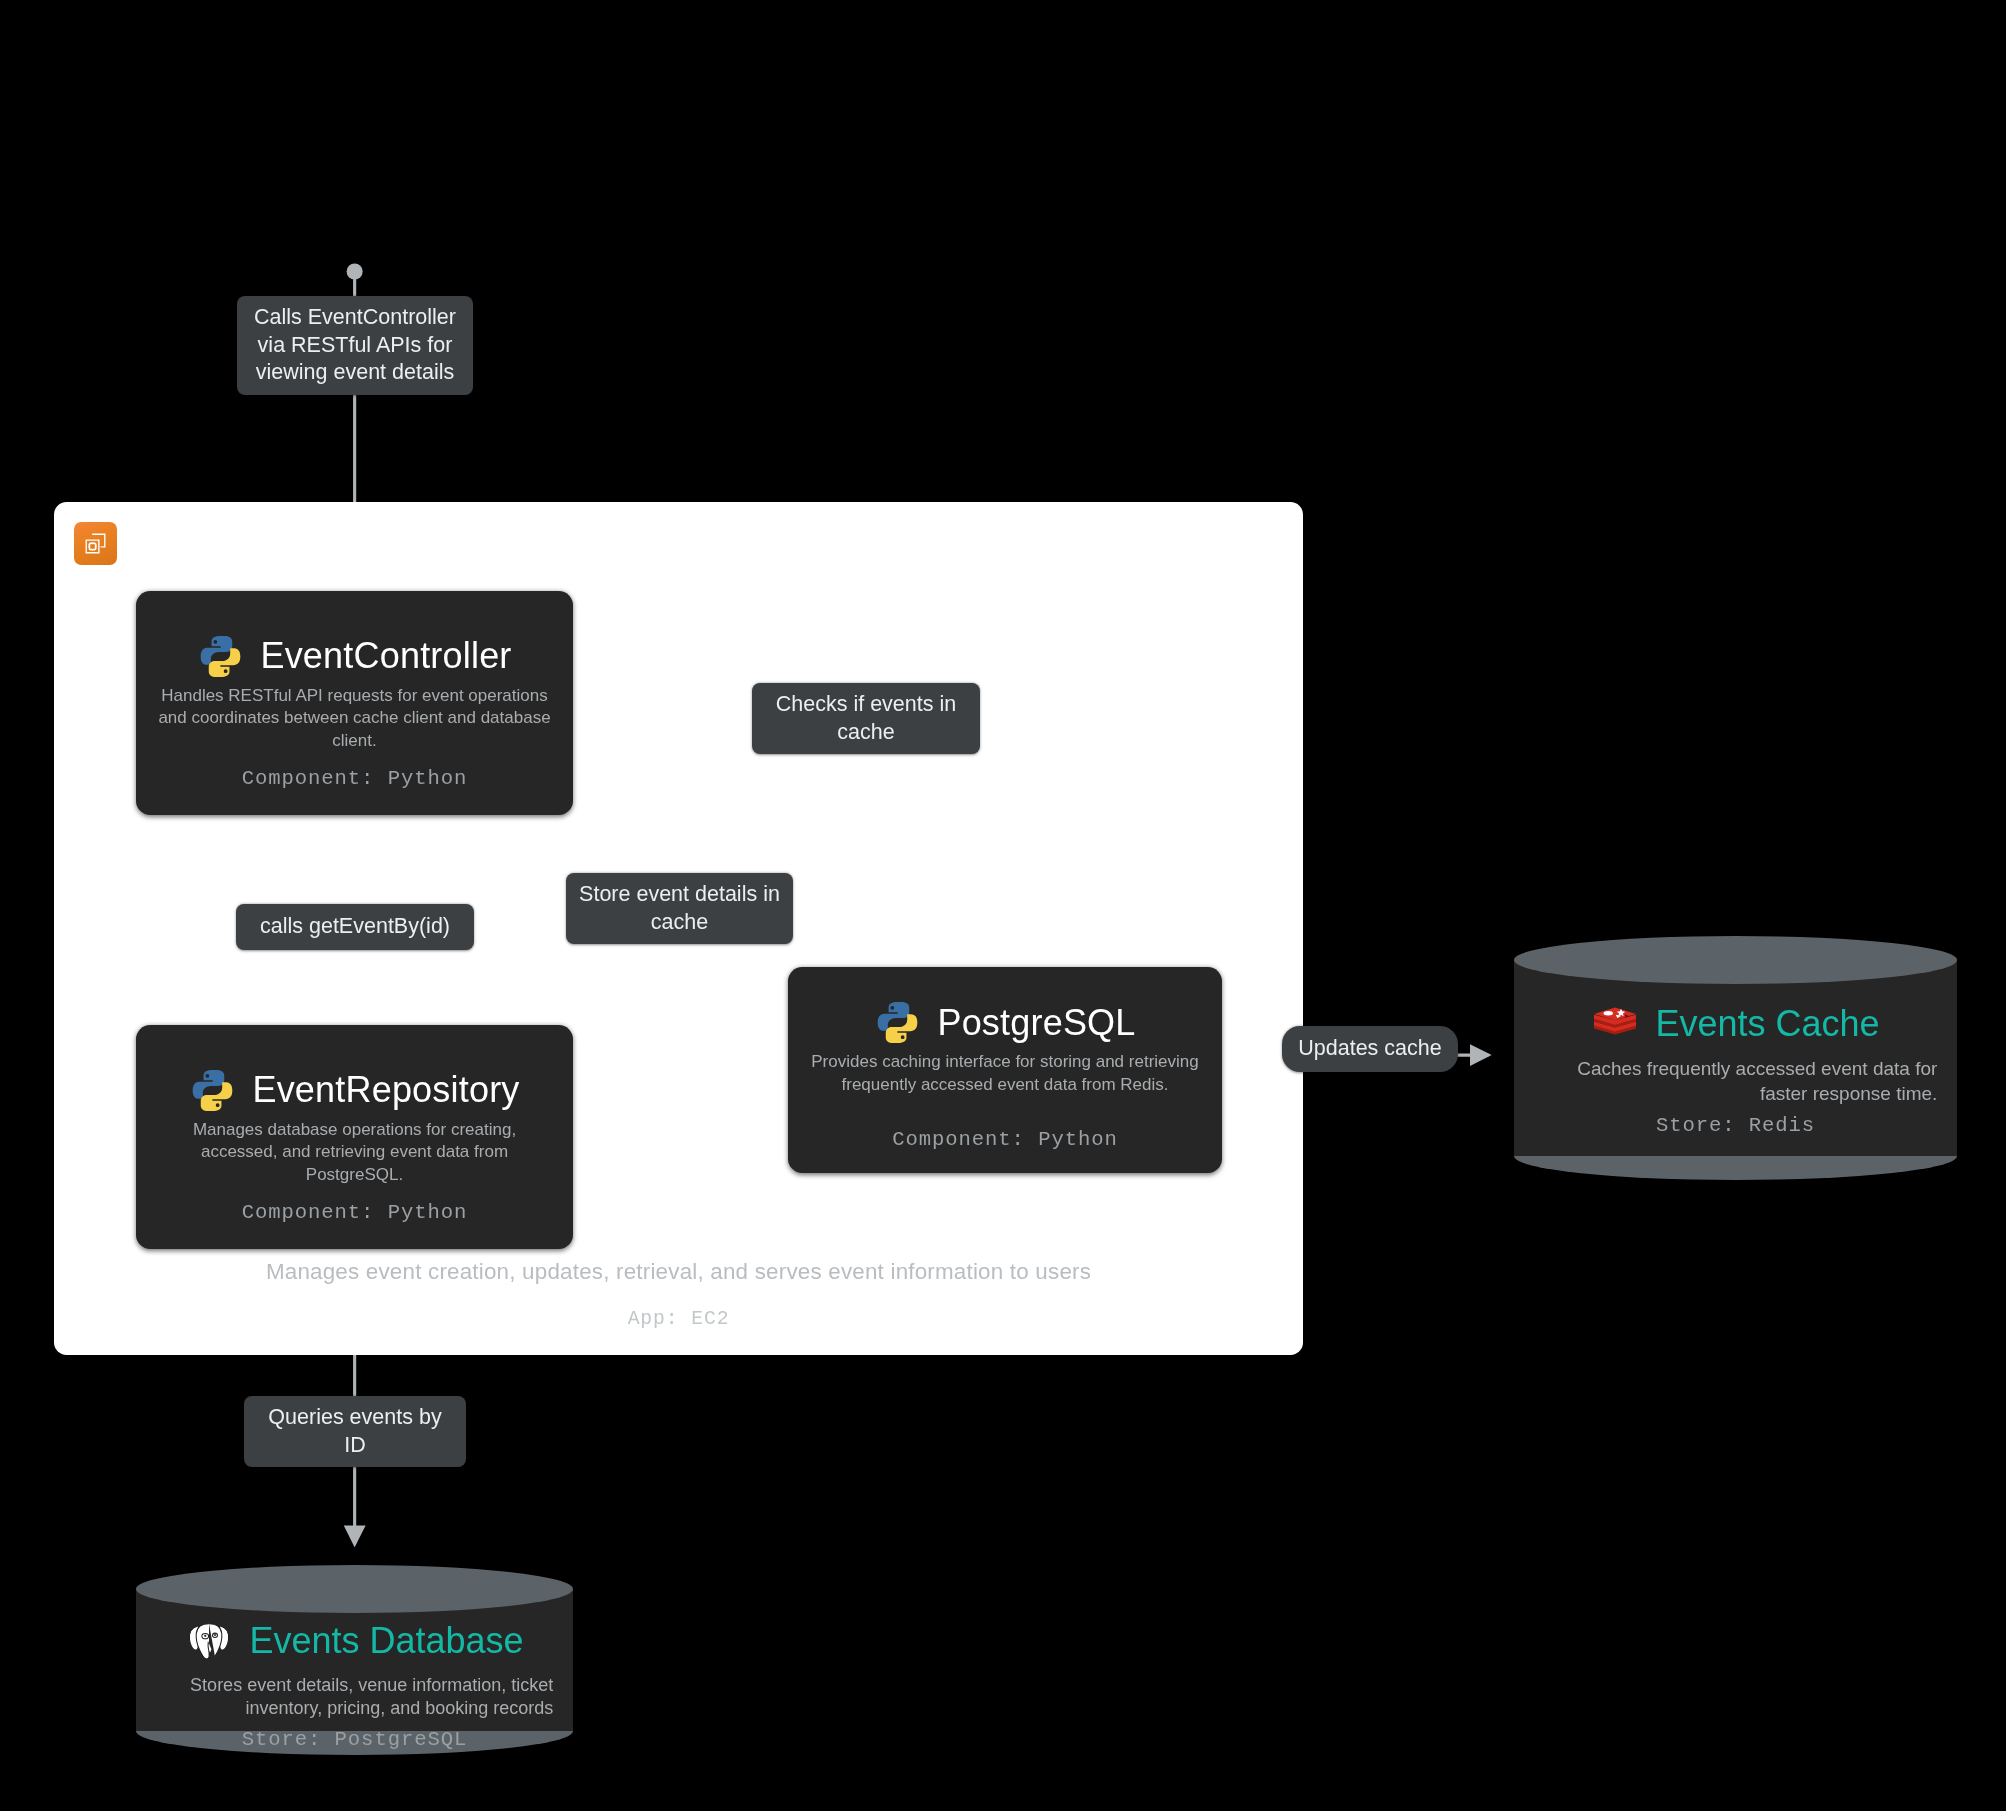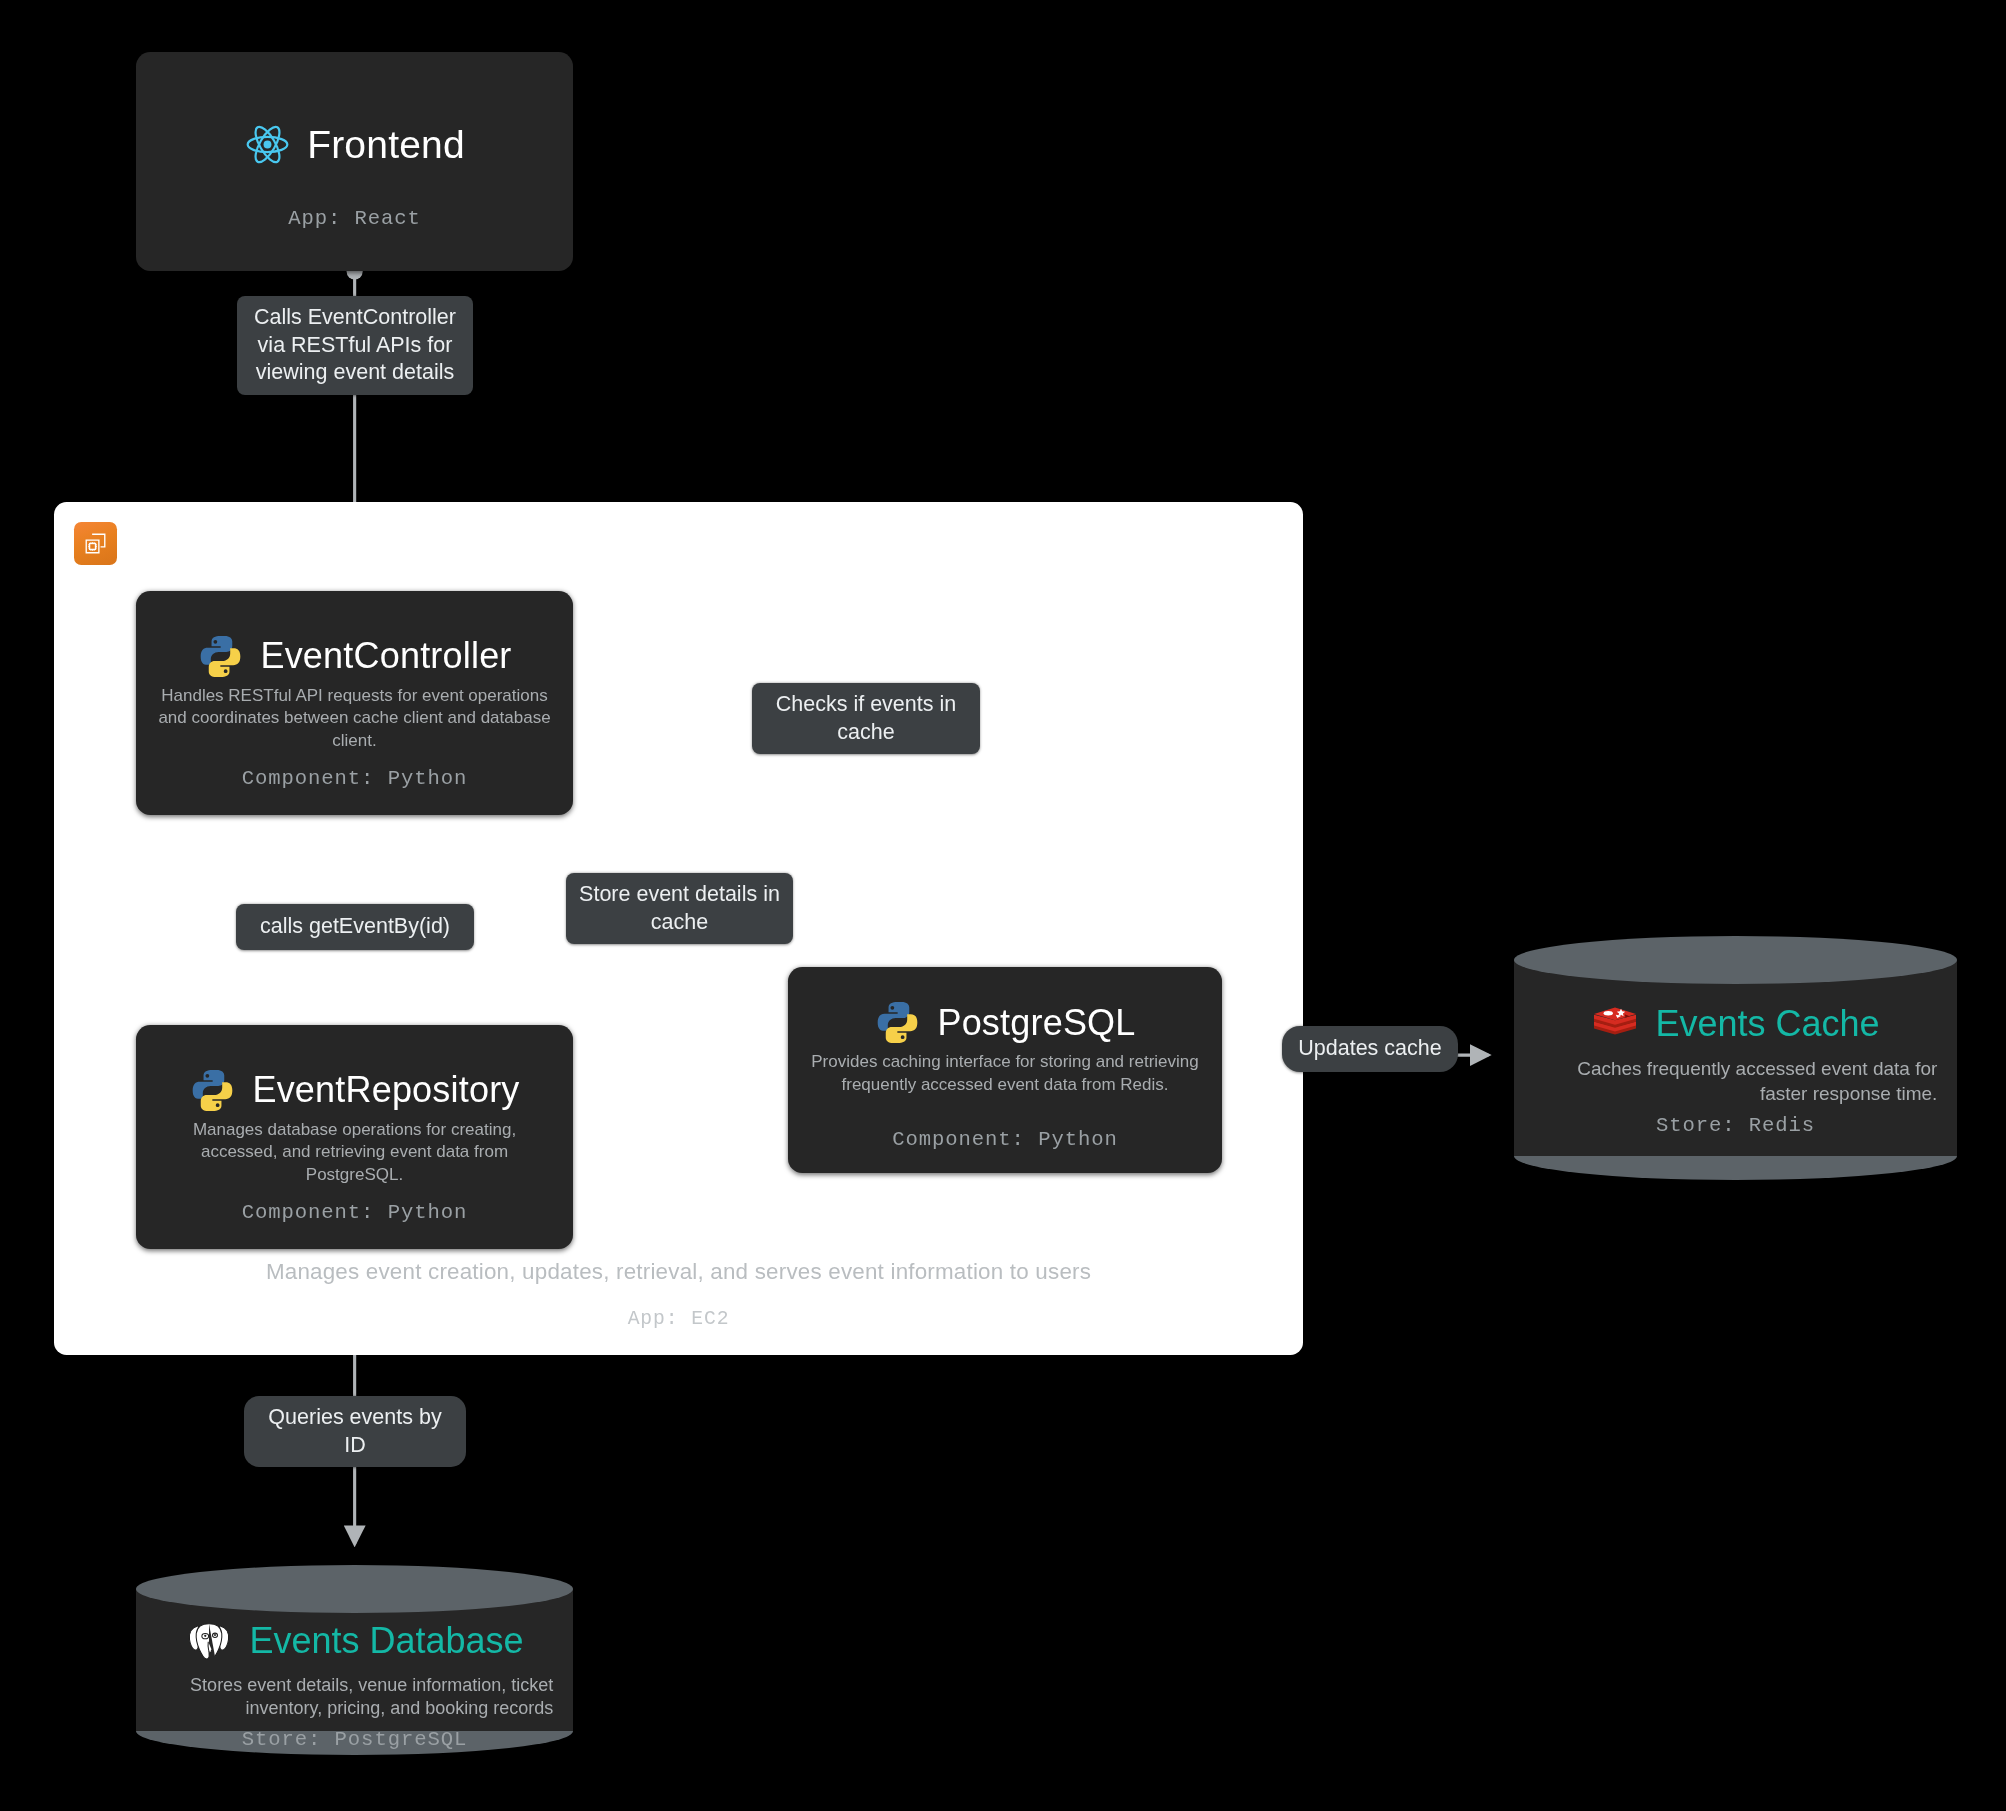--- a/index.html
+++ b/index.html
@@ -177,21 +177,21 @@
     line-height: 1.28;
     text-align: center;
     box-sizing: border-box;
     box-shadow: 0 0.9px 2.7px rgba(0,0,0,.45);
   }
   #lbl-calls       { left: 237px; top: 296px;  width: 236px; }
   #lbl-checks      { left: 752px; top: 683px;  width: 228px; }
   #lbl-store       { left: 566px; top: 873px;  width: 227px; }
   #lbl-getevent    { left: 236px; top: 904px; width: 238px; padding: 9px 10.7px; }
   #lbl-updates     { left: 1282px; top: 1026px; width: 176px; padding: 9px 10.7px; border-radius: 18px; }
-  #lbl-queries     { left: 244px; top: 1396px; width: 222px; border-radius: 15px; }
+  #lbl-queries     { left: 244px; top: 1396px; width: 222px; }
 
   .dot { fill: #b0b4b7; }
 </style>
 </head>
 <body>
 
 <div class="stage">
 
   <svg class="edges" viewBox="0 0 2240 2023">
     <defs>
@@ -244,34 +244,20 @@
           <path d="M10.6 23 v1.6 M12.5 23 v1.6 M14.4 23 v1.6"></path>
           <path d="M9 17.6 h-1.6 M9 19.5 h-1.6 M9 21.4 h-1.6"></path>
           <path d="M16 17.6 h1.6 M16 19.5 h1.6 M16 21.4 h1.6"></path>
         </g>
       </svg>
     </div>
     <div class="container-caption">Manages event creation, updates, retrieval, and serves event information to users</div>
     <div class="container-tech">App: EC2</div>
   </div>
 
-  <div class="node" id="node-frontend">
-    <div class="head">
-      <svg class="logo" viewBox="0 0 64 64">
-        <g fill="none" stroke="#49c8f0" stroke-width="3">
-          <ellipse cx="32" cy="32" rx="27" ry="10.4"></ellipse>
-          <ellipse cx="32" cy="32" rx="27" ry="10.4" transform="rotate(60 32 32)"></ellipse>
-          <ellipse cx="32" cy="32" rx="27" ry="10.4" transform="rotate(120 32 32)"></ellipse>
-        </g>
-        <circle cx="32" cy="32" r="5.4" fill="#49c8f0"></circle>
-      </svg>
-      <div class="title">Frontend</div>
-    </div>
-    <div class="tech">App: React</div>
-  </div>
 
   <div class="node" id="node-eventcontroller">
     <div class="head">
       <svg class="logo" viewBox="0 0 64 64">
         <path d="M31.8 4c-7 0-12 2.2-12 7.6v6.6h12.4v2H14.6C9 20.2 5 23.6 5 31.9c0 8.3 3.6 11.5 9.2 11.5h4.6v-7.6c0-5.8 4.8-9.9 10.6-9.9h10.4c4.9 0 8.2-3.6 8.2-8.1v-6.2C48 7.2 44.5 4 37.8 4h-6zM25 9.4a2.6 2.6 0 1 1 0 5.2 2.6 2.6 0 0 1 0-5.2z" fill="#3a6fa5"></path>
         <path d="M32.2 60c7 0 12-2.2 12-7.6v-6.6H31.8v-2h17.6C55 43.8 59 40.4 59 32.1c0-8.3-3.6-11.5-9.2-11.5h-4.6v7.6c0 5.8-4.8 9.9-10.6 9.9H24.2c-4.9 0-8.2 3.6-8.2 8.1v6.2C16 56.8 19.5 60 26.2 60h6zM39 54.6a2.6 2.6 0 1 1 0-5.2 2.6 2.6 0 0 1 0 5.2z" fill="#f6d049"></path>
       </svg>
       <div class="title">EventController</div>
     </div>
     <div class="desc">Handles RESTful API requests for event operations and coordinates between cache client and database client.</div>

